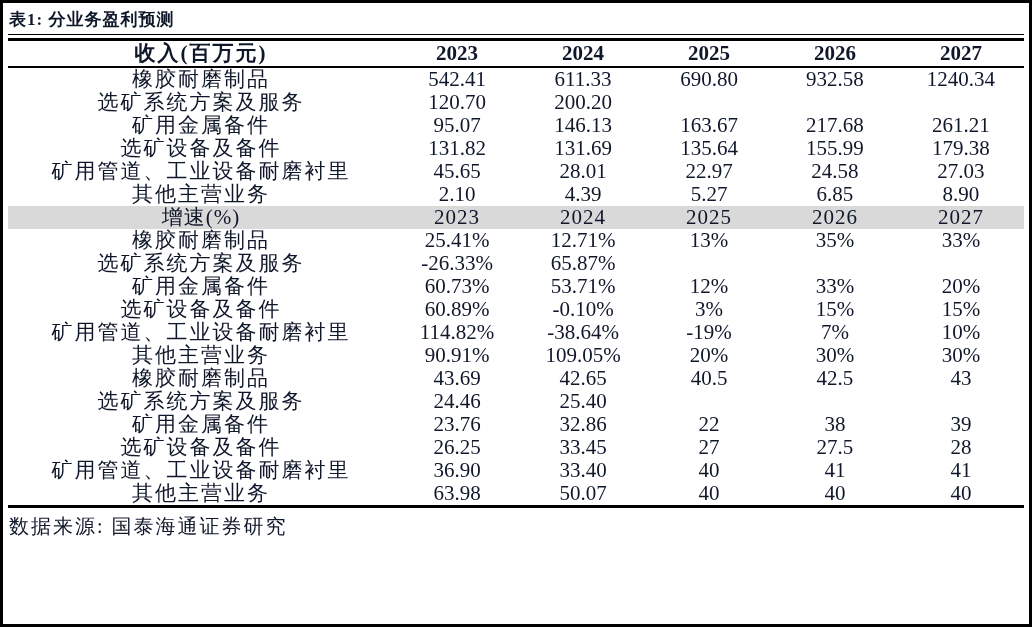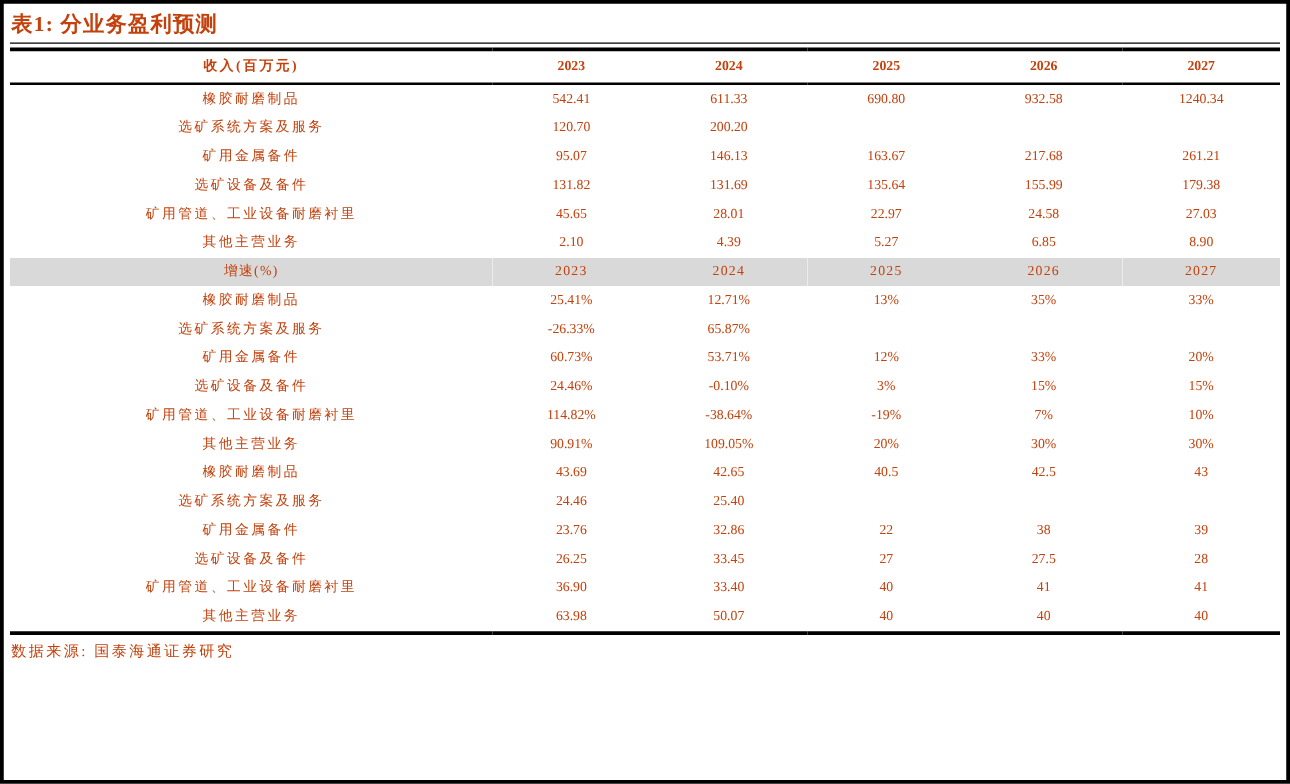--- a/index.html
+++ b/index.html
@@ -1,48 +1,48 @@
 <!DOCTYPE html>
 <html><head>
 <meta charset="utf-8">
 <style>
   html, body { margin: 0; padding: 0; background: #000; }
   .frame {
     width: 1032px; height: 627px; box-sizing: border-box;
     border: 3px solid #000; background: #fff;
     padding: 2px 5px 0 5px;
     font-family: "Liberation Serif", "DejaVu Serif", serif;
-    color: #c2410c; overflow: hidden;
+    color: #0f172a; overflow: hidden;
   }
   .title {
     font-weight: bold; font-size: 17px; letter-spacing: 1px;
     padding: 3px 0 3px 1px;
     border-bottom: 1px solid #000;
   }
   table.tbl {
     width: 100%; border-collapse: collapse; table-layout: fixed;
     margin-top: 3px;
     border-top: 3px solid #000;
     border-bottom: 3px solid #000;
-    font-size: 11px;
+    font-size: 21px;
   }
   table.tbl col.c-label { width: 38%; }
   table.tbl col.c-year  { width: 12.4%; }
   table.tbl th, table.tbl td {
     text-align: center; padding: 0; height: 23px; line-height: 23px;
     white-space: nowrap; overflow: hidden; font-weight: normal;
   }
   table.tbl thead th {
     font-weight: bold; height: 25px; line-height: 25px;
     border-bottom: 2px solid #000;
   }
   td.lbl, th.lbl { letter-spacing: 2px; }
   tr.band td { letter-spacing: 1px; text-align: center; }
   .footer {
-    font-size: 12px; letter-spacing: 2px;
+    font-size: 20px; letter-spacing: 2px;
     padding: 5px 0 0 1px;
   }
 </style>
 </head>
 <body>
 
 <div class="frame">
   <div class="title">表1:  分业务盈利预测</div>
   <table class="tbl">
     <colgroup>
@@ -139,21 +139,21 @@
         <tr>
           <td class="lbl">矿用金属备件</td>
           <td>60.73%</td>
           <td>53.71%</td>
           <td>12%</td>
           <td>33%</td>
           <td>20%</td>
         </tr>
         <tr>
           <td class="lbl">选矿设备及备件</td>
-          <td>24.46%</td>
+          <td>60.89%</td>
           <td>-0.10%</td>
           <td>3%</td>
           <td>15%</td>
           <td>15%</td>
         </tr>
         <tr>
           <td class="lbl">矿用管道、工业设备耐磨衬里</td>
           <td>114.82%</td>
           <td>-38.64%</td>
           <td>-19%</td>

